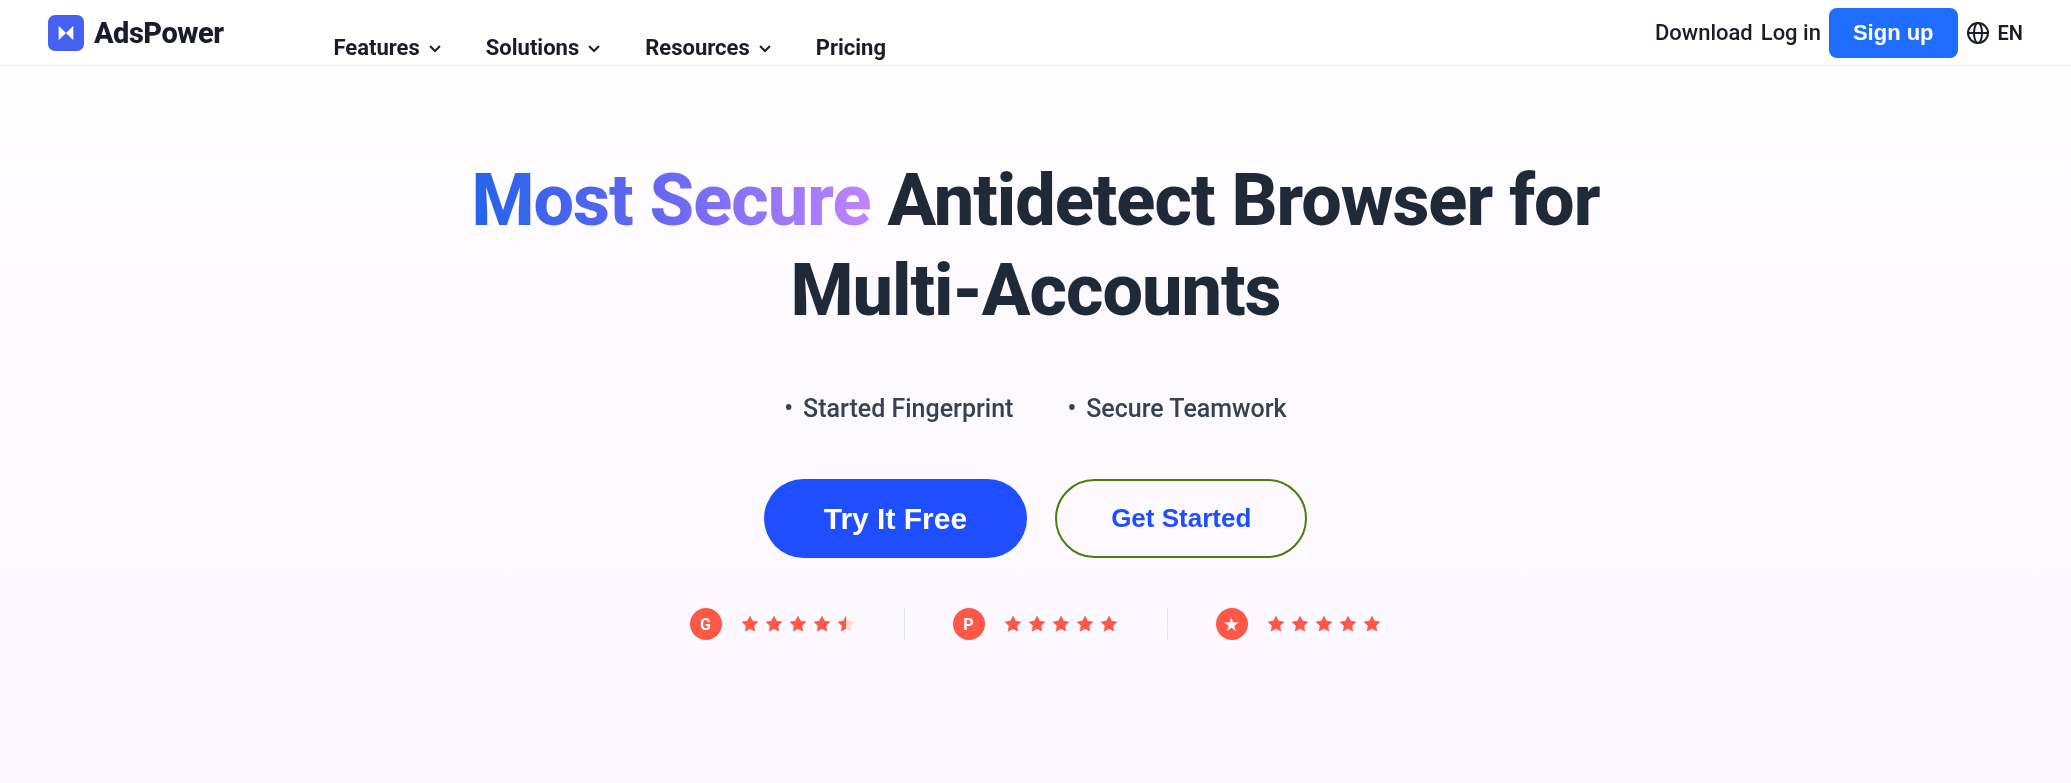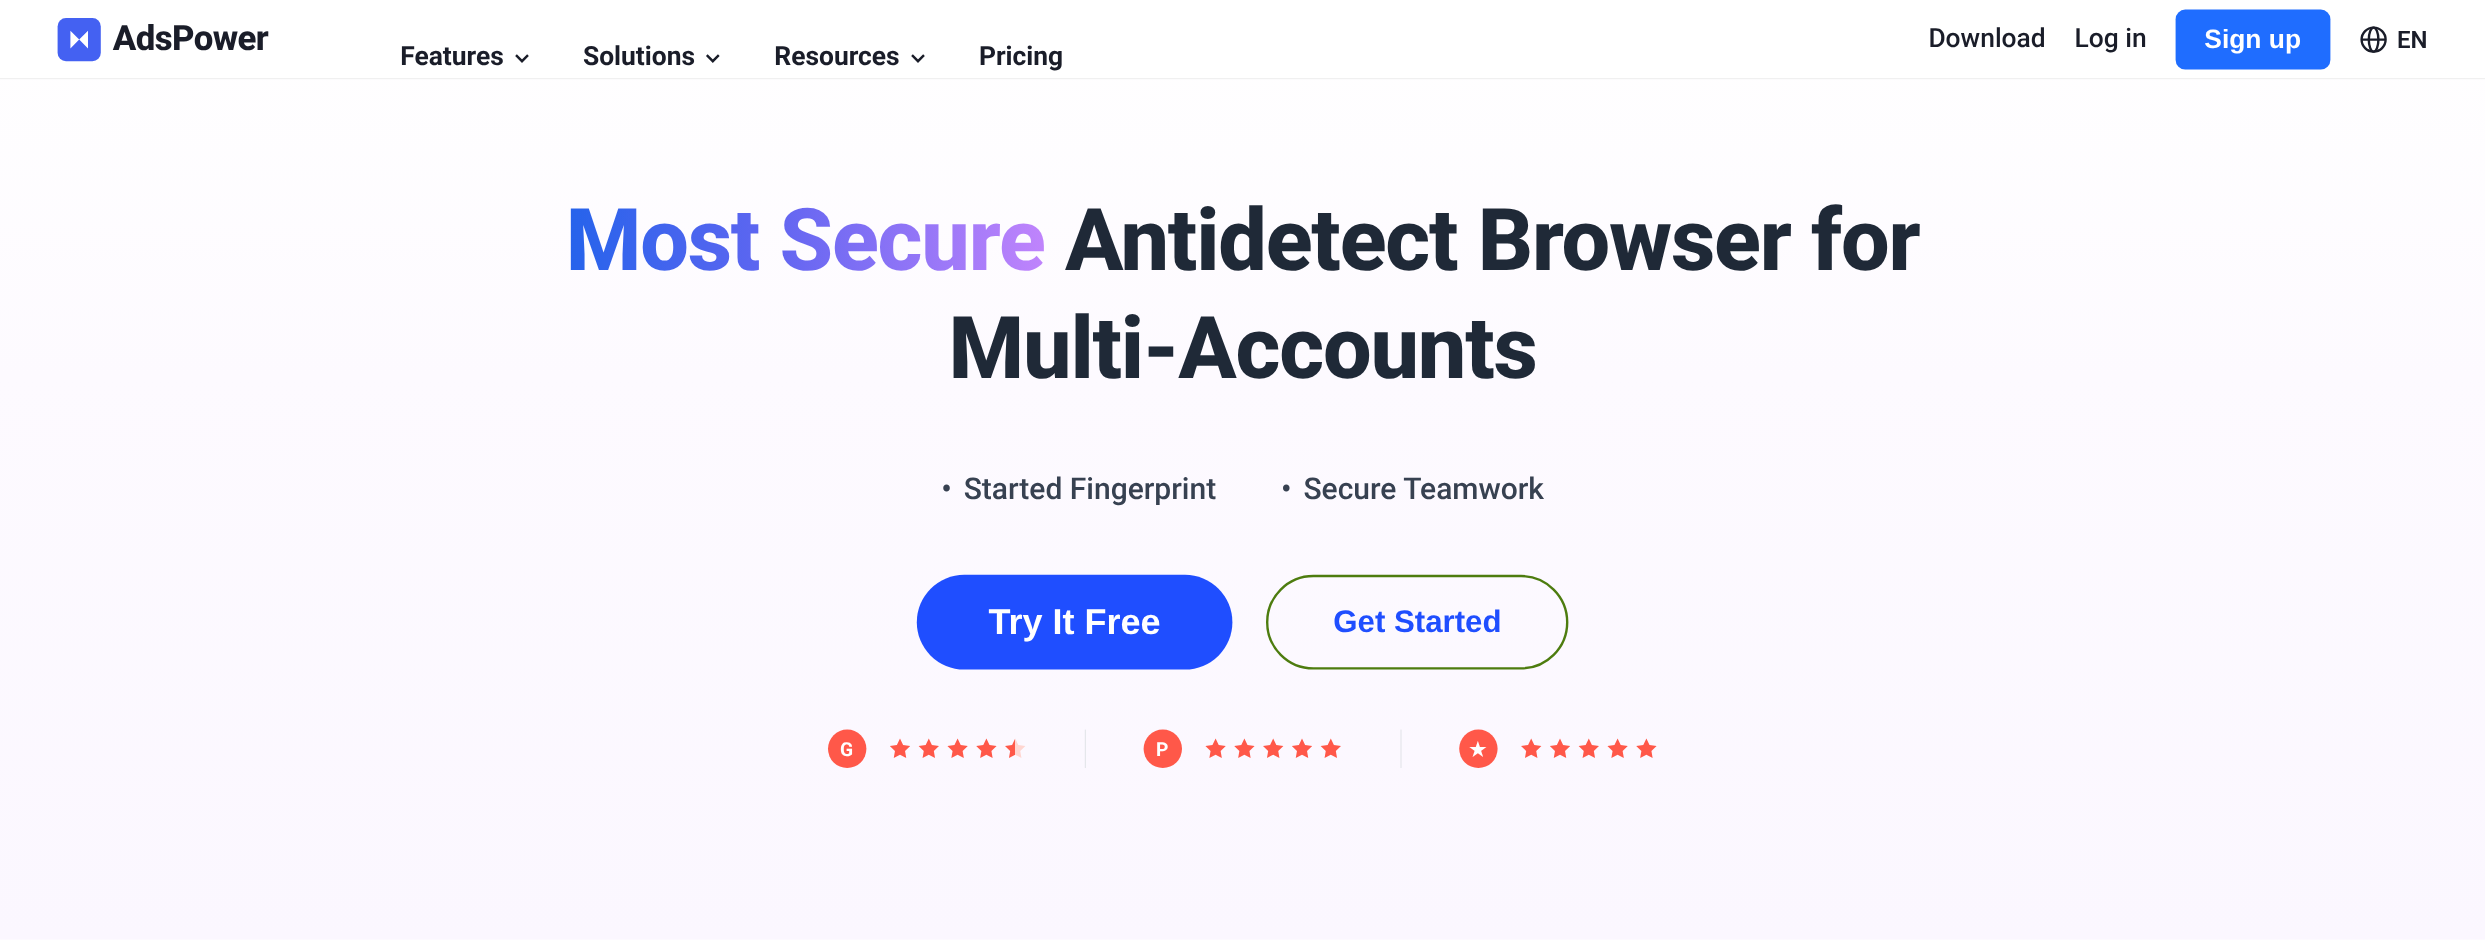--- a/index.html
+++ b/index.html
@@ -53,21 +53,21 @@
   color: #1a1d29;
   cursor: pointer;
   margin-top: 30px;
 }
 .chev { width: 14px; height: 14px; }
 .chev path { stroke: #1a1d29; stroke-width: 2; fill: none; }
 .spacer { flex: 1; }
 .right-nav {
   display: flex;
   align-items: center;
-  gap: 24px;
+  gap: 8px;
 }
 .right-link {
   font-size: 22px;
   font-weight: 500;
   color: #1a1d29;
   cursor: pointer;
 }
 .signup-btn {
   background: #1f6dff;
   color: #ffffff;

